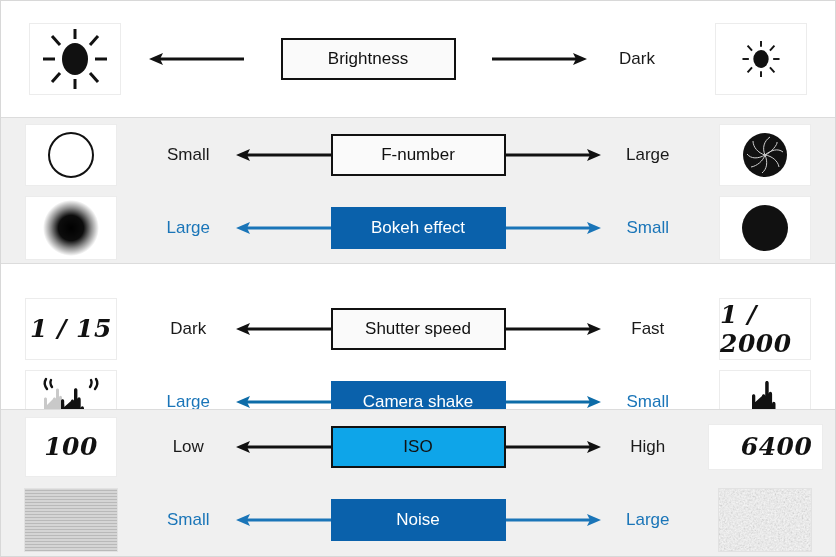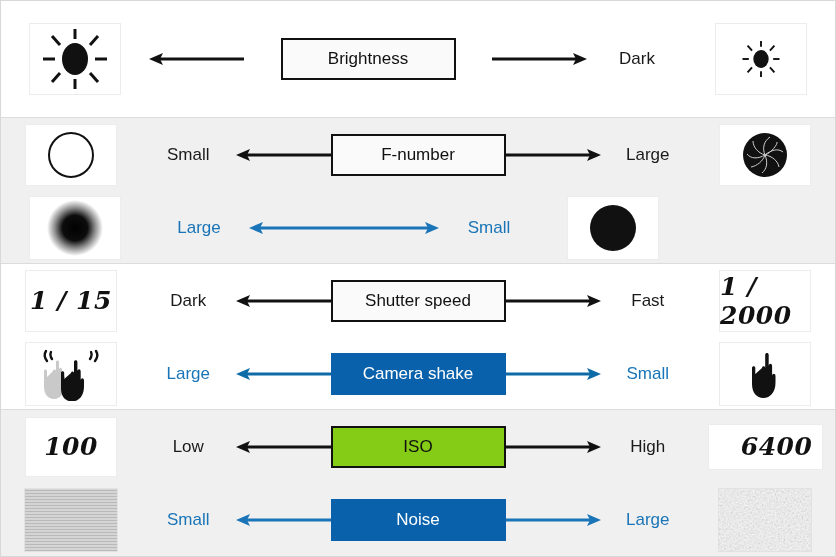--- a/index.html
+++ b/index.html
@@ -46,21 +46,21 @@
 
   
   .label-box{
     width:175px;height:42px;
     display:flex;align-items:center;justify-content:center;
     font-size:17px;box-sizing:border-box;
   }
   .label-box.plain{
     background:#fafafa;border:2px solid #111;color:#111;
   }
-  .label-box.plain.bright{background:#84cc16;}
+  .label-box.plain.bright{background:#0ea5e9;}
   .label-box.filled{
     background:#0a61ab;color:#ffffff;border:0;
   }
 
   
   .arrow{width:100%;height:18px;display:block;}
 </style>
 </head>
 <body>
 
@@ -191,41 +191,44 @@
           </svg>
         </div>
       </div>
       <div class="cell-word blue">Large</div>
       <div class="cell-arrow">
         <svg class="arrow" viewBox="0 0 95 18" preserveAspectRatio="none" aria-hidden="true">
           <line x1="8" y1="9" x2="95" y2="9" stroke="#1a75b8" stroke-width="3"></line>
           <polygon points="0,9 14,3 11,9 14,15" fill="#1a75b8"></polygon>
         </svg>
       </div>
+      <div class="cell-box">
+        <div class="label-box filled">Bokeh effect</div>
+      </div>
       <div class="cell-arrow">
         <svg class="arrow" viewBox="0 0 95 18" preserveAspectRatio="none" aria-hidden="true">
           <line x1="0" y1="9" x2="87" y2="9" stroke="#1a75b8" stroke-width="3"></line>
           <polygon points="95,9 81,3 84,9 81,15" fill="#1a75b8"></polygon>
         </svg>
       </div>
       <div class="cell-word blue">Small</div>
       <div class="cell-icon">
         <div class="frame tall" style="height:62px;">
           <svg width="52" height="52" viewBox="0 0 52 52" aria-hidden="true">
             <circle cx="26" cy="26" r="23" fill="#111"></circle>
           </svg>
         </div>
       </div>
     </div>
 
   </div>
 
   <div class="band white" style="height:146px;">
 
-    <div class="line" style="height:73px;">
+    <div class="line" style="height:73px;margin-top:28px;">
       <div class="cell-icon">
         <div class="frame tall" style="height:60px;">
           <span class="numtxt">1 / 15</span>
         </div>
       </div>
       <div class="cell-word">Dark</div>
       <div class="cell-arrow">
         <svg class="arrow" viewBox="0 0 95 18" preserveAspectRatio="none" aria-hidden="true">
           <line x1="8" y1="9" x2="95" y2="9" stroke="#111" stroke-width="3"></line>
           <polygon points="0,9 14,3 11,9 14,15" fill="#111"></polygon>

